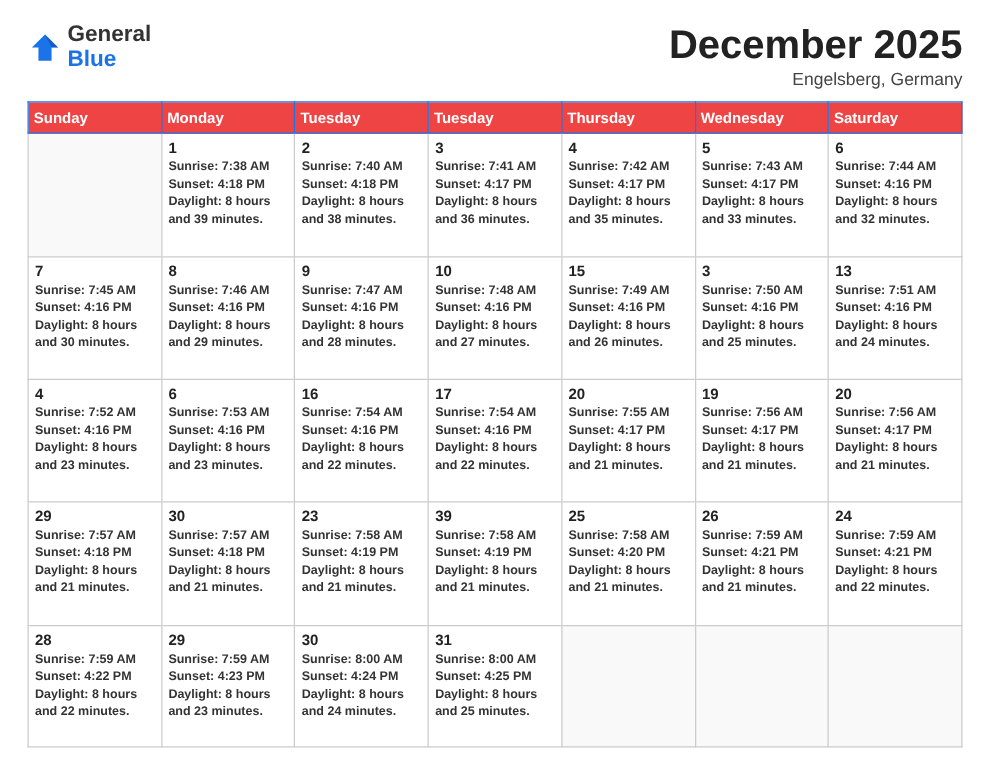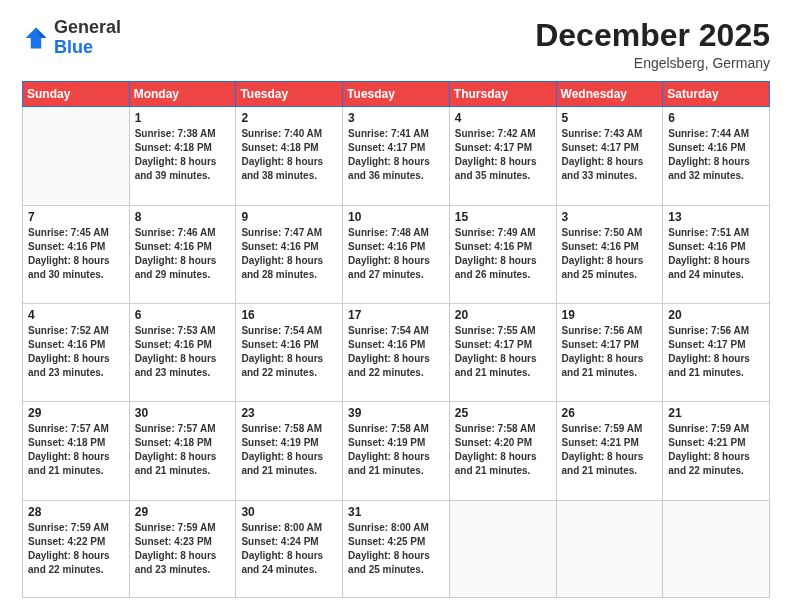--- a/index.html
+++ b/index.html
@@ -235,21 +235,21 @@
           </td>
           <td>
             <span class="day-number">25</span>
             <div class="day-info">Sunrise: 7:58 AM<br>Sunset: 4:20 PM<br>Daylight: 8 hours<br>and 21 minutes.</div>
           </td>
           <td>
             <span class="day-number">26</span>
             <div class="day-info">Sunrise: 7:59 AM<br>Sunset: 4:21 PM<br>Daylight: 8 hours<br>and 21 minutes.</div>
           </td>
           <td>
-            <span class="day-number">21</span>
+            <span class="day-number">24</span>
             <div class="day-info">Sunrise: 7:59 AM<br>Sunset: 4:21 PM<br>Daylight: 8 hours<br>and 22 minutes.</div>
           </td>
         </tr>
         <tr class="last-row">
           <td>
             <span class="day-number">28</span>
             <div class="day-info">Sunrise: 7:59 AM<br>Sunset: 4:22 PM<br>Daylight: 8 hours<br>and 22 minutes.</div>
           </td>
           <td>
             <span class="day-number">29</span>

